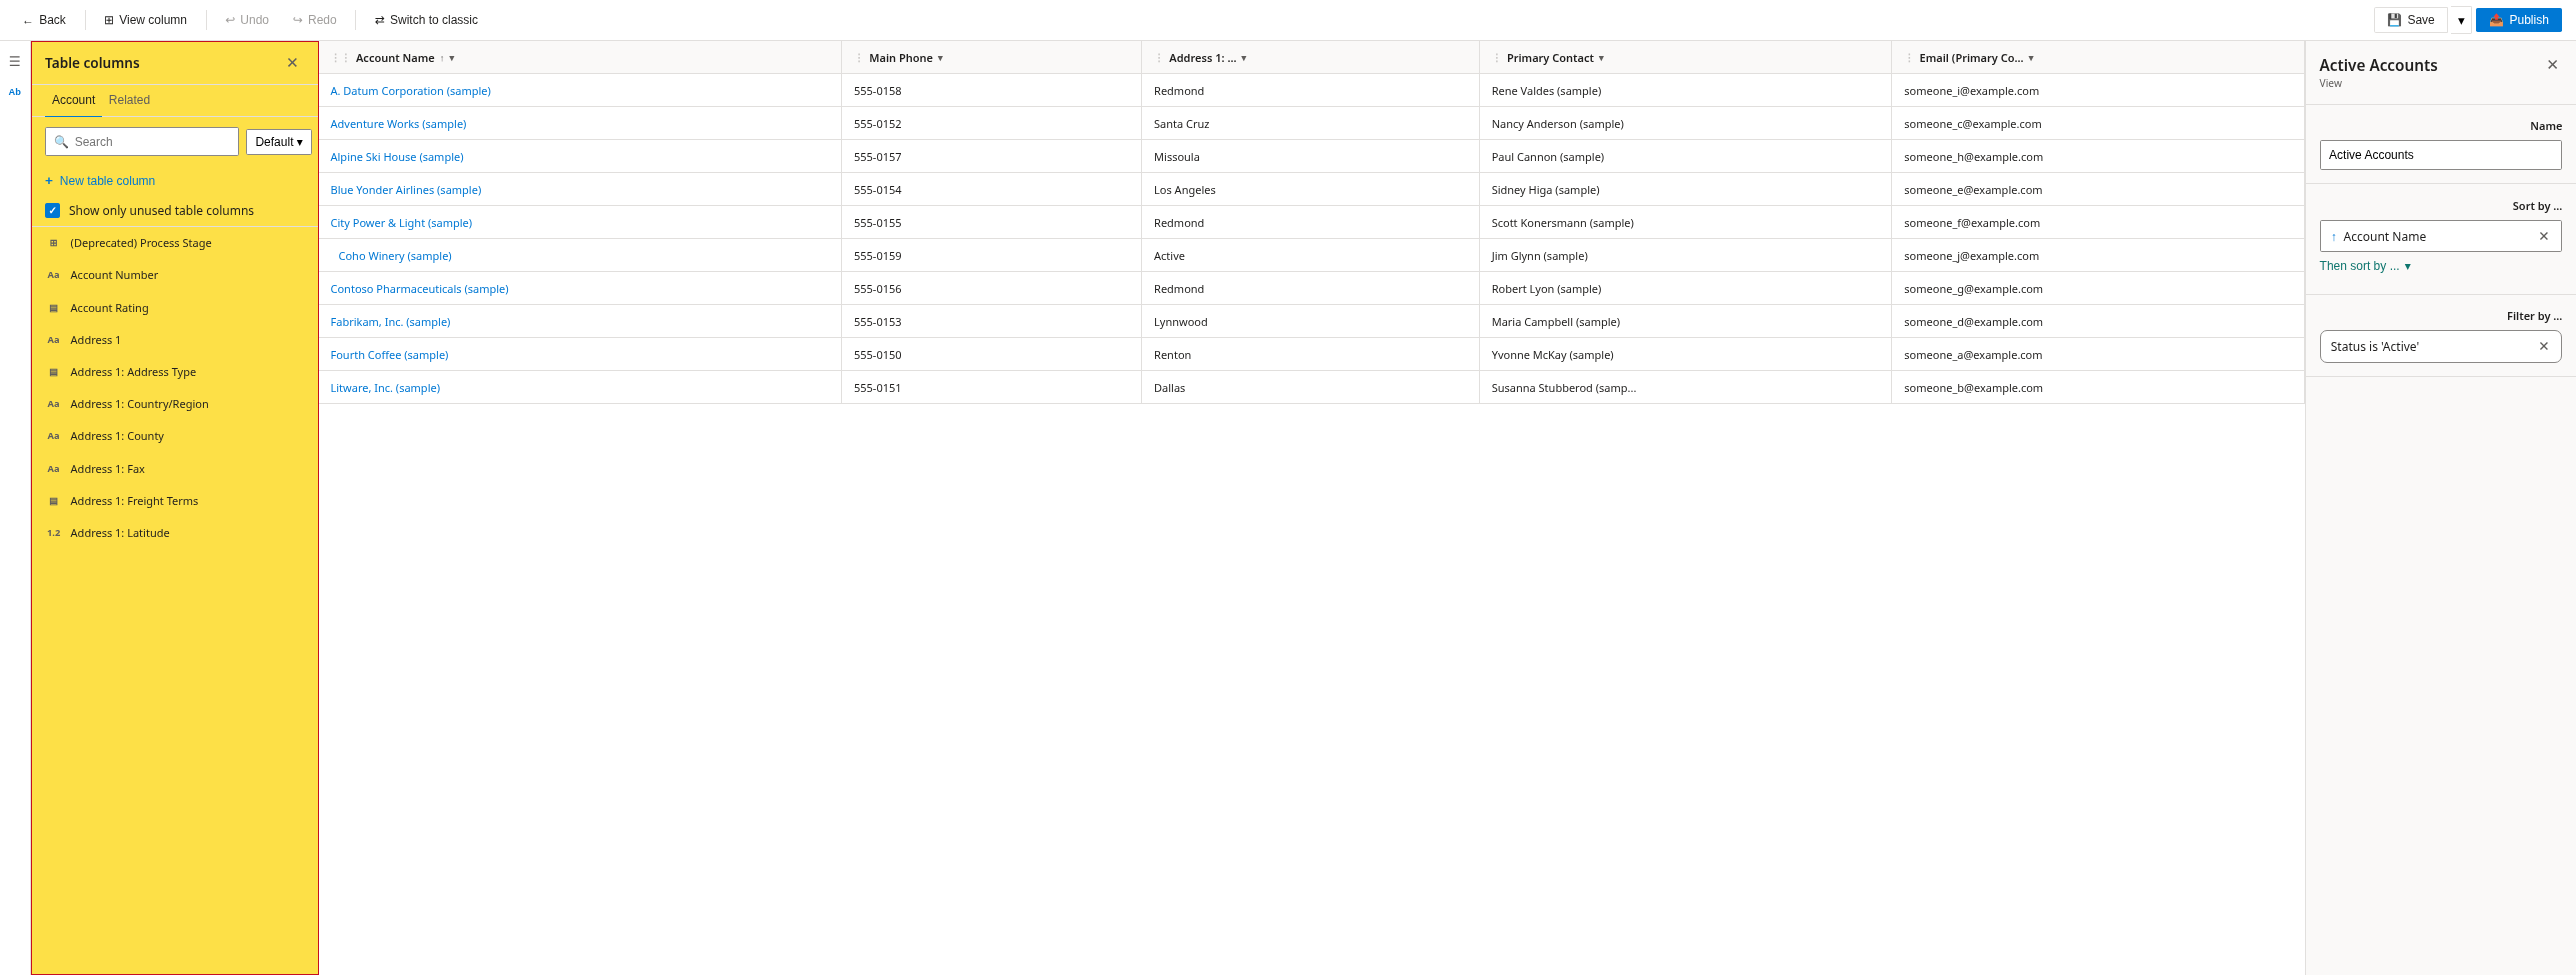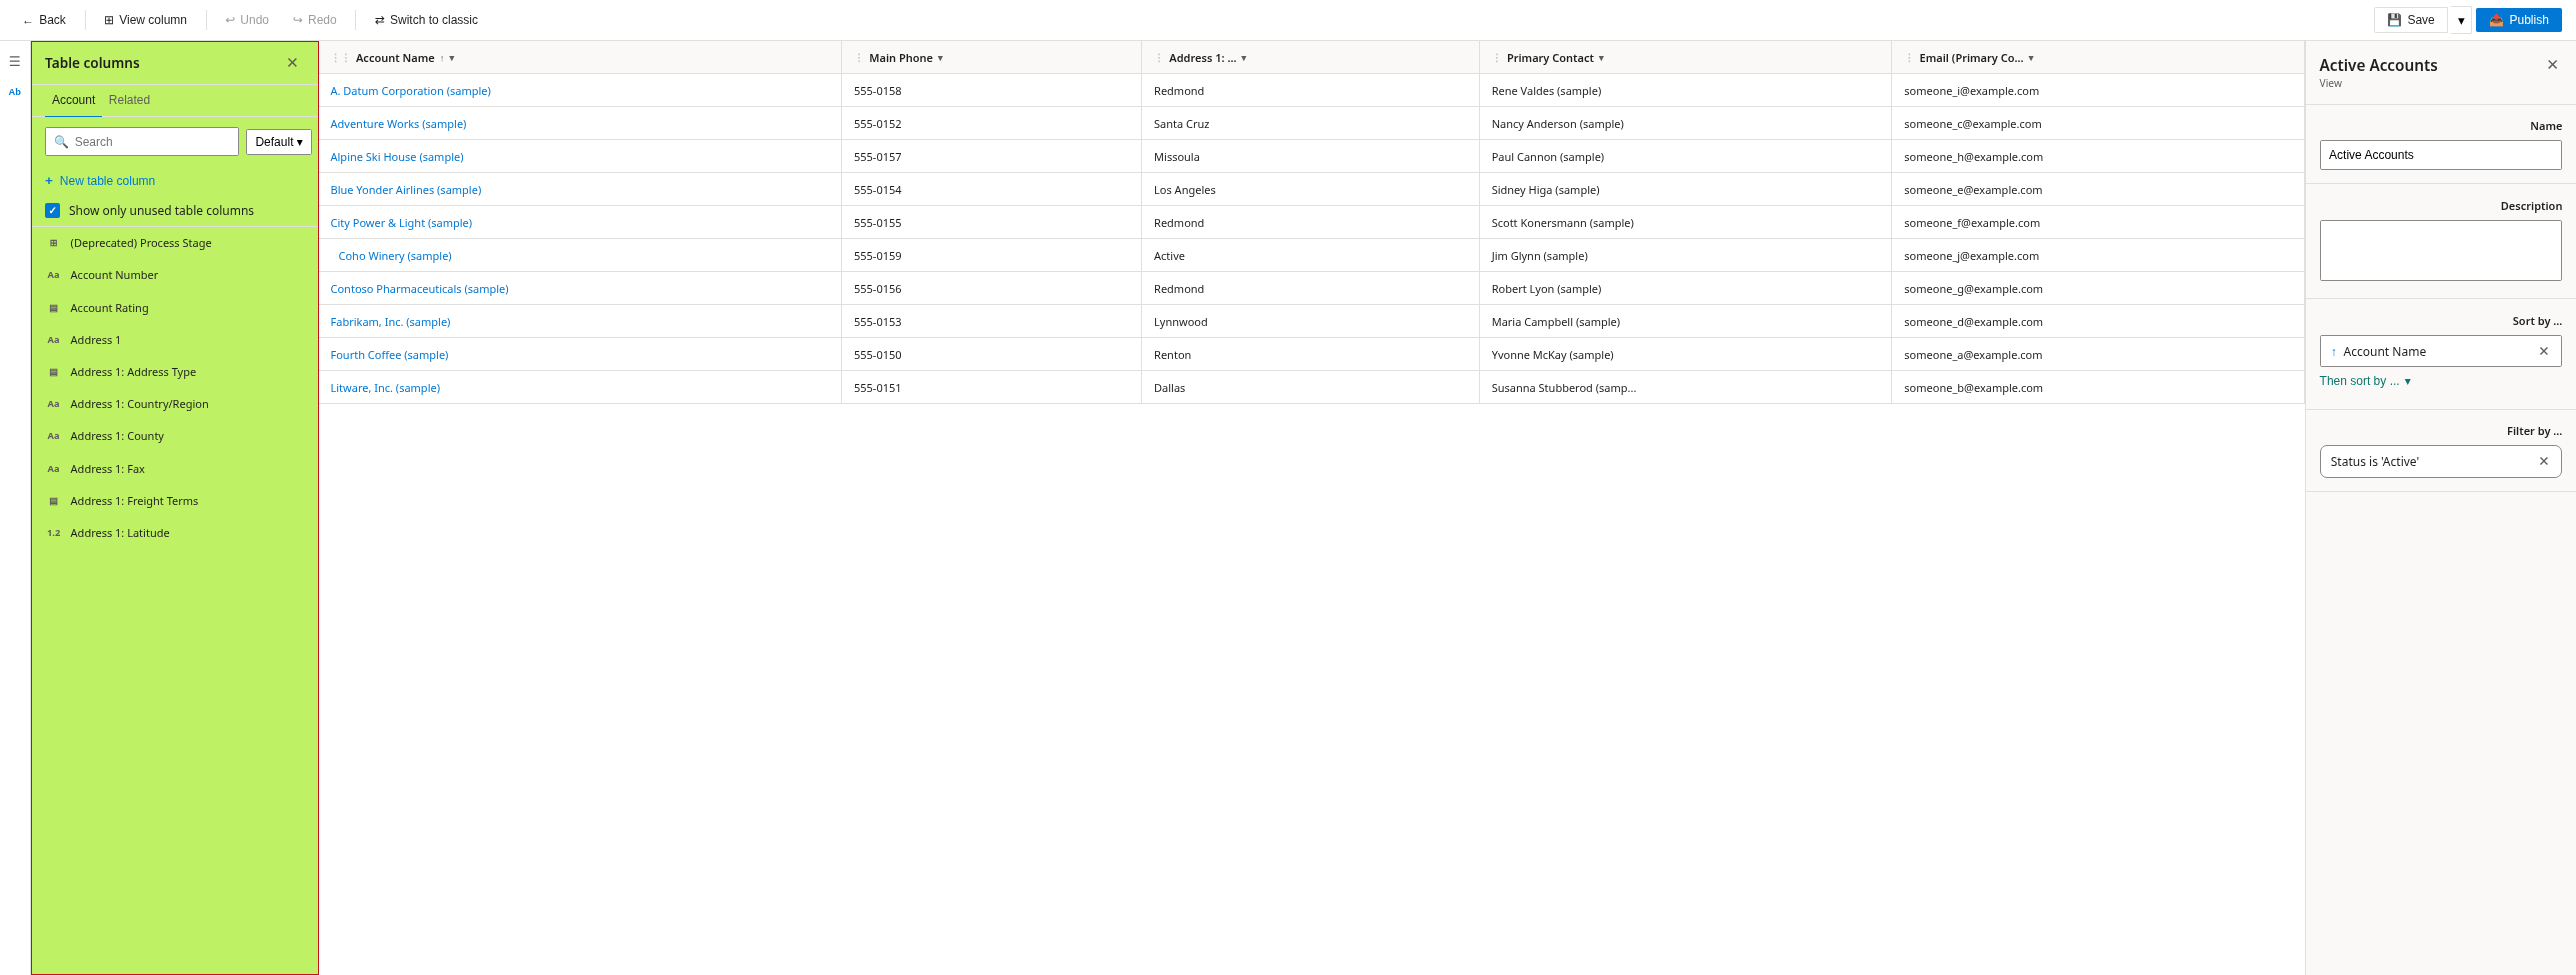--- a/index.html
+++ b/index.html
@@ -41,21 +41,21 @@
       width: 30.5px; background: #fff; border-right: 0.8px solid #e1dfdd;
       display: flex; flex-direction: column; align-items: center; padding: 6.8px 0; gap: 3.4px;
     }
     .icon-bar-btn {
       width: 27px; height: 27px; display: flex; align-items: center; justify-content: center;
       border: none; background: transparent; cursor: pointer; border-radius: 1.7px; color: #605e5c;
     }
 
     
     .table-columns-panel {
-      width: 288px; background: #bef264; border: 1.7px solid #c50f1f;
+      width: 288px; background: #fde047; border: 1.7px solid #c50f1f;
       display: flex; flex-direction: column; flex-shrink: 0;
     }
     .panel-header {
       display: flex; align-items: center; justify-content: space-between;
       padding: 10.2px 13.6px; border-bottom: 0.8px solid #e1dfdd;
     }
     .panel-title { font-size: 13.6px; font-weight: 600; }
     .panel-close {
       background: none; border: none; cursor: pointer; font-size: 15.3px;
       color: #605e5c; padding: 1.7px 5.1px; border-radius: 1.7px;
@@ -443,24 +443,20 @@
         <div class="rp-title">Active Accounts</div>
         <div class="rp-subtitle">View</div>
       </div>
       <button class="rp-close">✕</button>
     </div>
     <div class="rp-section">
       <div class="rp-label">Name</div>
       <input class="rp-input" type="text" value="Active Accounts" style="">
     </div>
     <div class="rp-section">
-      <div class="rp-label">Description</div>
-      <textarea class="rp-textarea" style=""></textarea>
-    </div>
-    <div class="rp-section">
       <div class="rp-label">Sort by ...</div>
       <div class="sort-pill">
         <span style="color:#0078d4;">↑</span>
         <span class="sort-pill-label">Account Name</span>
         <button class="sort-pill-remove">✕</button>
       </div>
       <button class="then-sort-btn">
         <span>Then sort by ...</span>
         <span>▾</span>
       </button>

